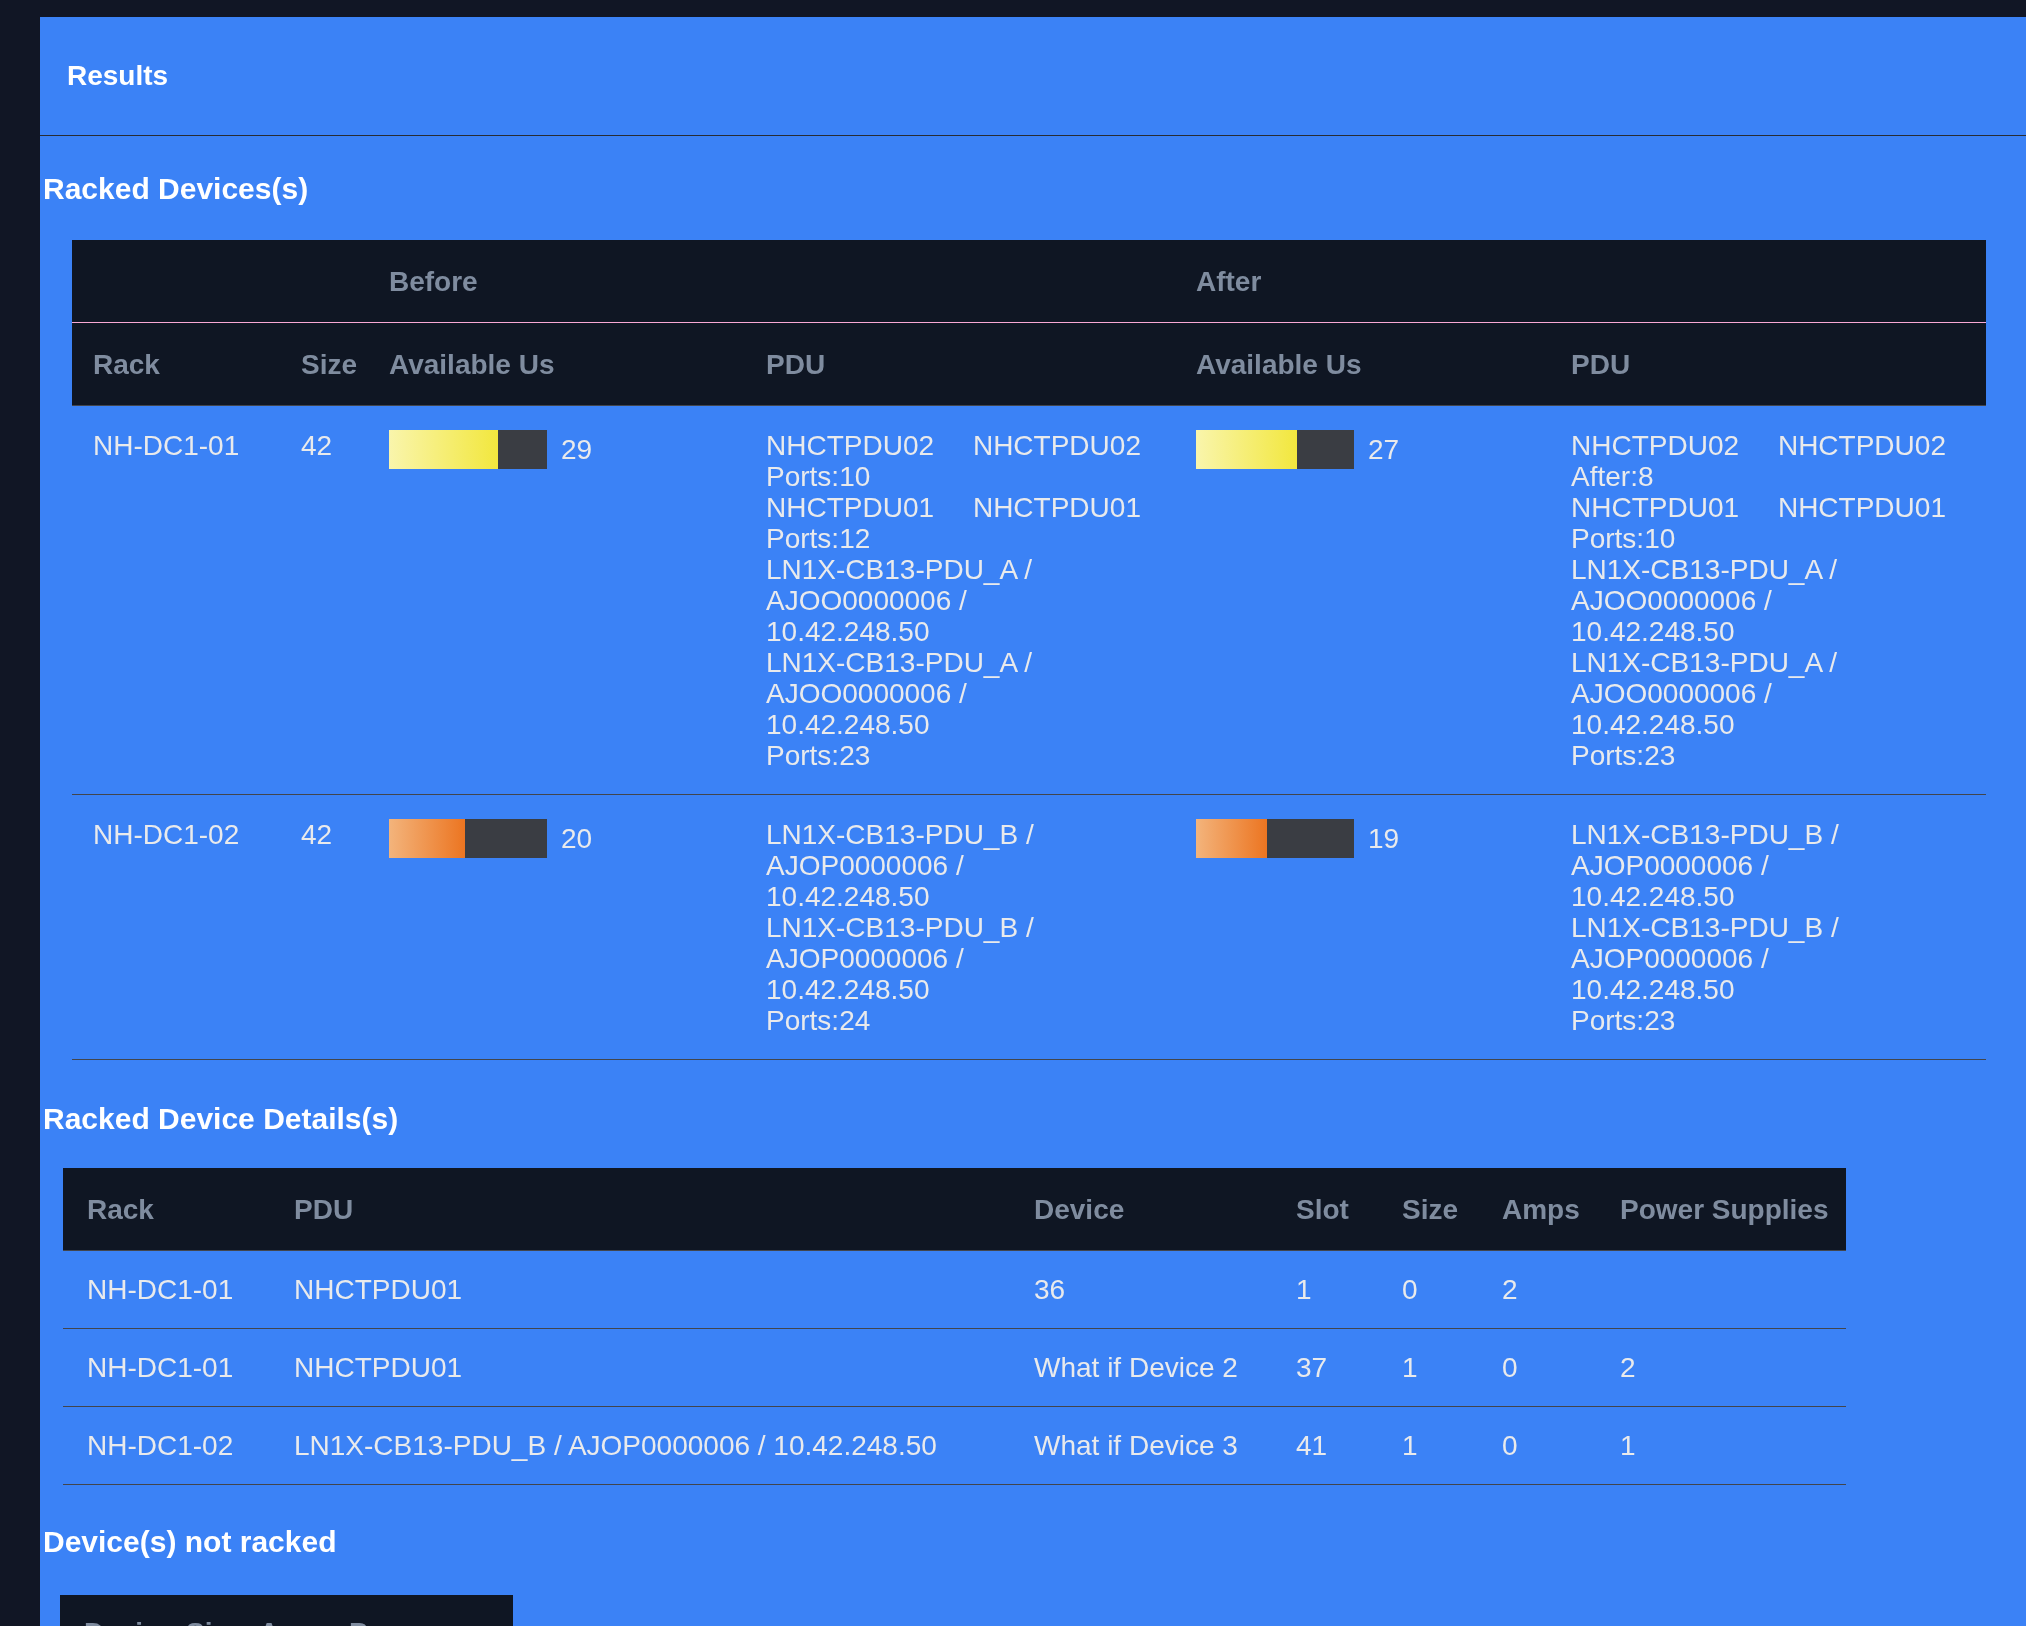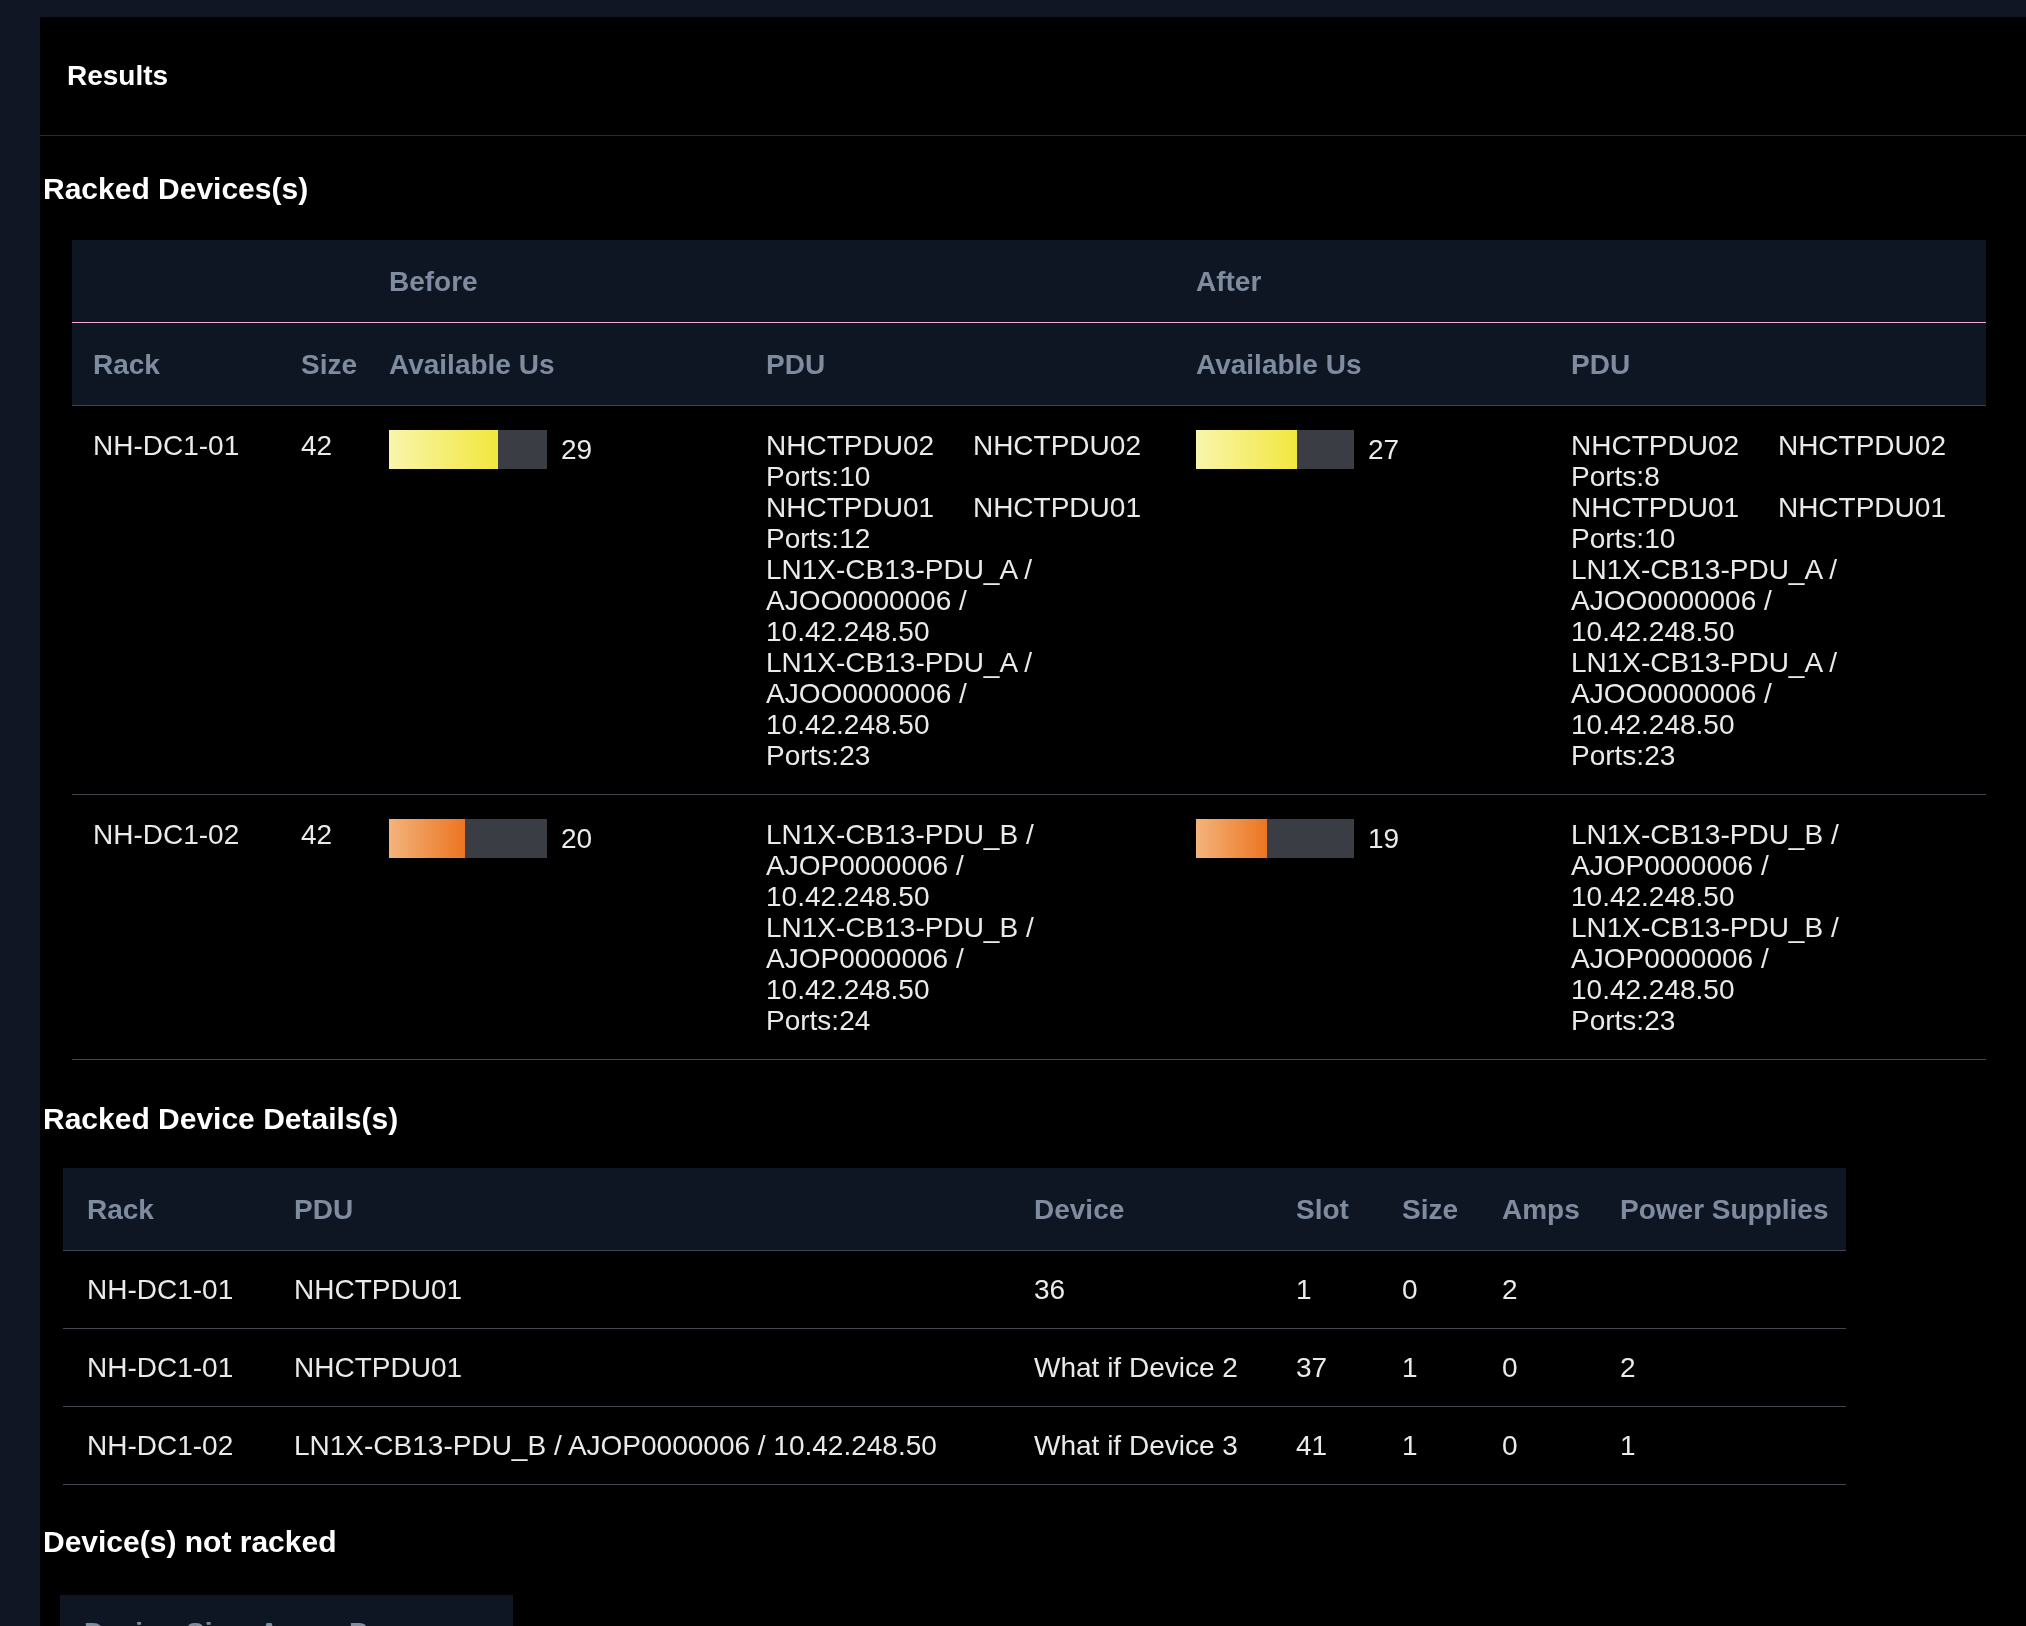--- a/index.html
+++ b/index.html
@@ -6,21 +6,21 @@
   html, body { width: 2026px; height: 1626px; overflow: hidden; }
   body {
     background: #111625;
     font-family: "Liberation Sans", "DejaVu Sans", sans-serif;
     color: #e9eaec;
     font-size: 28px;
   }
   .panel {
     position: absolute;
     left: 40px; top: 17px; right: 0; bottom: 0;
-    background: #000000;
+    background: #3b82f6;
   }
   .panel-header {
     height: 119px;
     border-bottom: 1px solid #282c34;
     display: flex; align-items: center;
     padding-left: 27px;
   }
   .panel-title { font-weight: 700; font-size: 28px; color: #ffffff; }
   .section-heading {
     font-weight: 700; font-size: 30px; color: #ffffff;
@@ -133,21 +133,21 @@
       <div class="cell">
         <span class="bar-wrap">
           <span class="bar bar-yellow">
               <span class="bar-fill" style="display: block; width: 64%;"></span>
             </span>
           <span>27</span>
         </span>
       </div>
       <div class="cell">
         <div class="pdu-line">NHCTPDU02     NHCTPDU02</div>
-        <div class="pdu-line">Ports:8</div>
+        <div class="pdu-line">After:8</div>
         <div class="pdu-line">NHCTPDU01     NHCTPDU01</div>
         <div class="pdu-line">Ports:10</div>
         <div class="pdu-line">LN1X-CB13-PDU_A /</div>
         <div class="pdu-line">AJOO0000006 /</div>
         <div class="pdu-line">10.42.248.50</div>
         <div class="pdu-line">LN1X-CB13-PDU_A /</div>
         <div class="pdu-line">AJOO0000006 /</div>
         <div class="pdu-line">10.42.248.50</div>
         <div class="pdu-line">Ports:23</div>
       </div>

